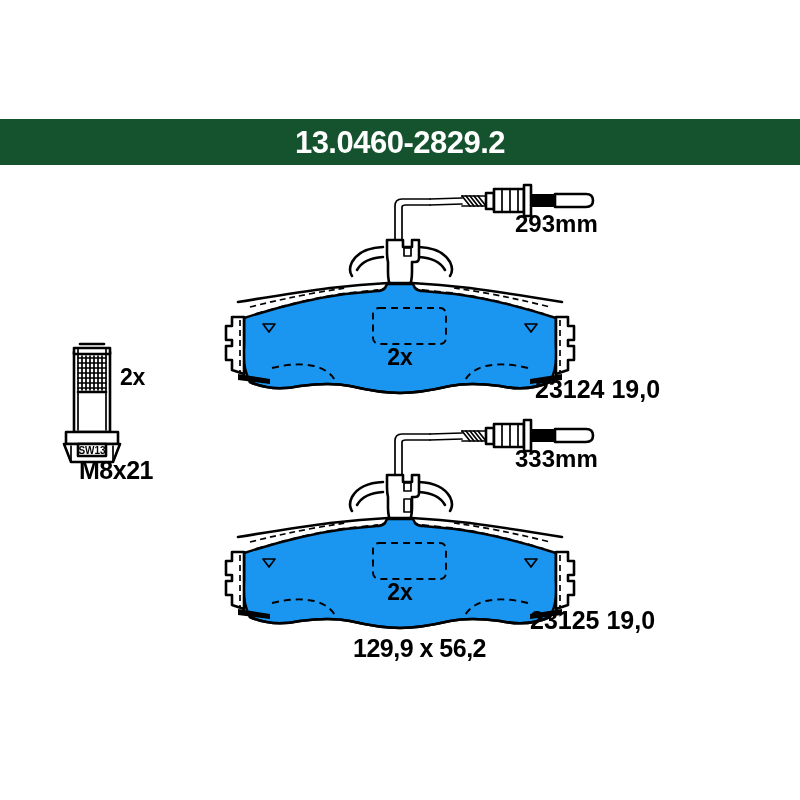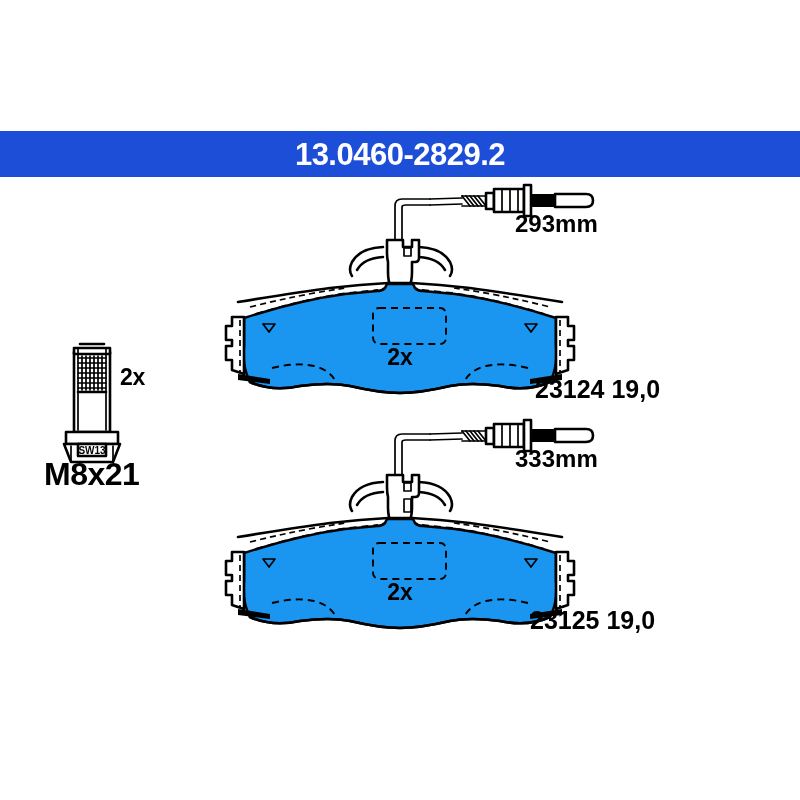--- a/index.html
+++ b/index.html
@@ -11,28 +11,28 @@
   #sheet{position:absolute;left:0;top:0;width:800px;height:800px;}
 
   .bar{
     position:absolute;left:0;width:800px;
     display:flex;align-items:center;justify-content:center;
     gap:38px;
     color:#ffffff;
     font-weight:bold;
     letter-spacing:-0.5px;
   }
-  #headerBar{top:131px;height:46px;background:#1d4ed8;}
+  #headerBar{top:119px;height:46px;background:#14532d;}
   #headerBar span{font-size:31px;line-height:1;}
 
   .lbl{
     position:absolute;color:#000;font-weight:bold;
     white-space:nowrap;line-height:1;
   }
-  .lbl-lg{font-size:32px;letter-spacing:-0.5px;}
+  .lbl-lg{font-size:25px;letter-spacing:-0.5px;margin-left:35px;}
   .lbl-md{font-size:23px;letter-spacing:-0.3px;}
   .lbl-2x{font-size:23px;}
 
   svg{position:absolute;left:0;top:0;overflow:visible;}
   .ln{fill:none;stroke:#000;stroke-width:2.6;stroke-linejoin:round;stroke-linecap:round;}
   .ln-thin{fill:none;stroke:#000;stroke-width:1.7;stroke-linejoin:round;stroke-linecap:round;}
   .dash{fill:none;stroke:#000;stroke-width:1.9;stroke-dasharray:7 5;stroke-linecap:butt;}
   .dash-s{fill:none;stroke:#000;stroke-width:1.7;stroke-dasharray:6 4;stroke-linecap:butt;}
   .white{fill:#ffffff;stroke:#000;stroke-width:2.6;stroke-linejoin:round;}
   .blue{fill:#1a95f0;stroke:#000;stroke-width:2.6;stroke-linejoin:round;}
@@ -248,14 +248,15 @@
     </g>
 
     <text x="530" y="629" font-family="'Liberation Sans',sans-serif" font-size="25" font-weight="bold" fill="#000">23125 19,0</text>
 
   </svg>
 
   <div class="lbl lbl-md" style="left:120px;top:366px;">2x</div>
 
   <div class="lbl lbl-lg" style="left:44px;top:458px;">M8x21</div>
 
+  <div class="lbl lbl-lg" style="left:318px;top:636px;">129,9 x 56,2</div>
 
 </div>
 
 </body></html>

